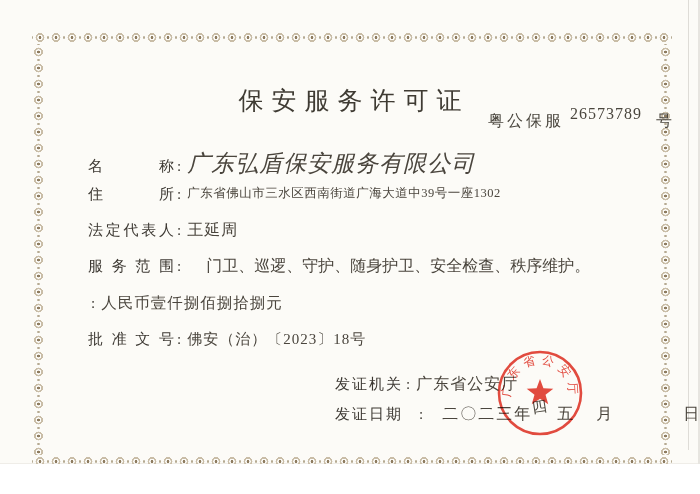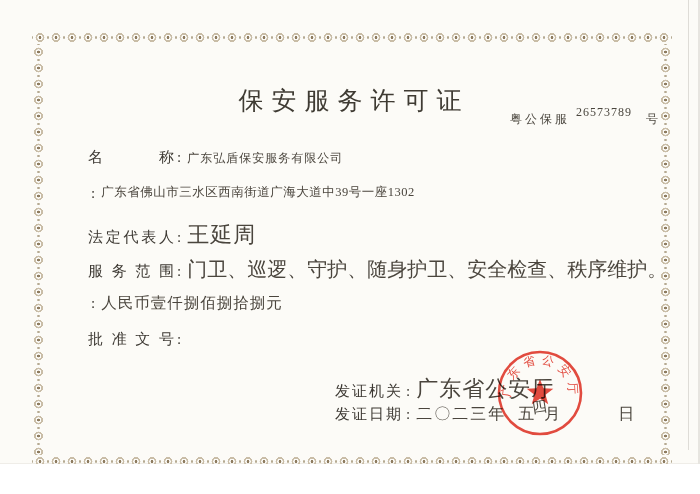--- a/index.html
+++ b/index.html
@@ -37,45 +37,45 @@
 
   .title{
     position:absolute;top:84px;left:0;width:100%;margin:0;
     text-align:center;font-size:25px;font-weight:500;
     letter-spacing:8px;padding-left:8px;box-sizing:border-box;
     color:#3f3b33;
   }
   .serial{
     position:absolute;top:111px;left:488px;
     display:flex;align-items:baseline;
-    font-size:12px;color:#4a463e;margin-left:22px;
+    font-size:16px;color:#4a463e;
   }
   .serial .pfx{letter-spacing:3px;}
   .serial .num{transform:translateY(-7px);margin:0 4px 0 6px;letter-spacing:1px;}
   .serial .sfx{margin-left:10px;}
 
   .field{position:absolute;left:88px;display:flex;align-items:baseline;white-space:nowrap;}
   .label{
     display:inline-block;width:86px;font-size:15px;color:#3d3933;
     text-align:justify;text-align-last:justify;
   }
   .label2{font-size:15px;letter-spacing:2px;color:#3d3933;}
   .colon{margin:0 6px 0 3px;font-size:15px;color:#3d3933;}
   .value{color:#4a453d;}
-  .v0{font-size:12px;letter-spacing:1px;}
+  .v0{font-size:23px;letter-spacing:1px;font-style:italic;}
   .v1{font-size:12.5px;letter-spacing:0.5px;transform:translateY(-2px);}
-  .v2{font-size:22px;letter-spacing:1px;text-align:center;}
-  .v3{font-size:20px;}
+  .v2{font-size:16px;letter-spacing:1px;text-align:center;}
+  .v3{font-size:16px;margin-left:19px;}
   .v4{font-size:15.5px;letter-spacing:1px;}
   .v5{font-size:15px;letter-spacing:1px;}
 
   .r0{top:148px;} .r1{top:185px;} .r2{top:220px;} .r3{top:256px;}
   .r4{top:293px;} .r5{top:330px;align-items:center;}
   .issuer{top:374px;left:335px;}
-  .datev{top:404px;left:335px;}
+  .datev{top:404px;left:335px;gap:13px;}
   .d-year{font-size:16px;letter-spacing:2px;text-align:right;}
   .d-month{font-size:16px;margin-left:12px;}
   .d-munit{font-size:16px;margin-left:10px;}
   .d-dunit{font-size:16px;margin-left:58px;}
   .day-hand{
     position:absolute;left:532px;top:398px;
     font-size:15px;color:#4f4b42;transform:rotate(-9deg);
   }
 
   .seal{
@@ -107,20 +107,21 @@
     <span class="sfx">号</span>
   </div>
 
   <div class="field r0">
     <span class="label">名 称</span>
     <span class="colon">:</span>
     <span class="value v0">广东弘盾保安服务有限公司</span>
   </div>
 
   <div class="field r1">
+    <span class="label">住 所</span>
     <span class="colon">:</span>
     <span class="value v1">广东省佛山市三水区西南街道广海大道中39号一座1302</span>
   </div>
 
   <div class="field r2">
     <span class="label">法定代表人</span>
     <span class="colon">:</span>
     <span class="value v2">王延周</span>
   </div>
 
@@ -131,20 +132,21 @@
   </div>
 
   <div class="field r4">
     <span class="colon">:</span>
     <span class="value v4">人民币壹仟捌佰捌拾捌元</span>
   </div>
 
   <div class="field r5">
     <span class="label">批 准 文 号</span>
     <span class="colon">:</span>
+    <span class="value v5">佛安（治）〔2023〕18号</span>
   </div>
 
   <div class="field issuer">
     <span class="label2">发证机关</span>
     <span class="colon">:</span>
     <span class="value v2">广东省公安厅</span>
   </div>
 
   <div class="field datev">
     <span class="label2">发证日期</span>

